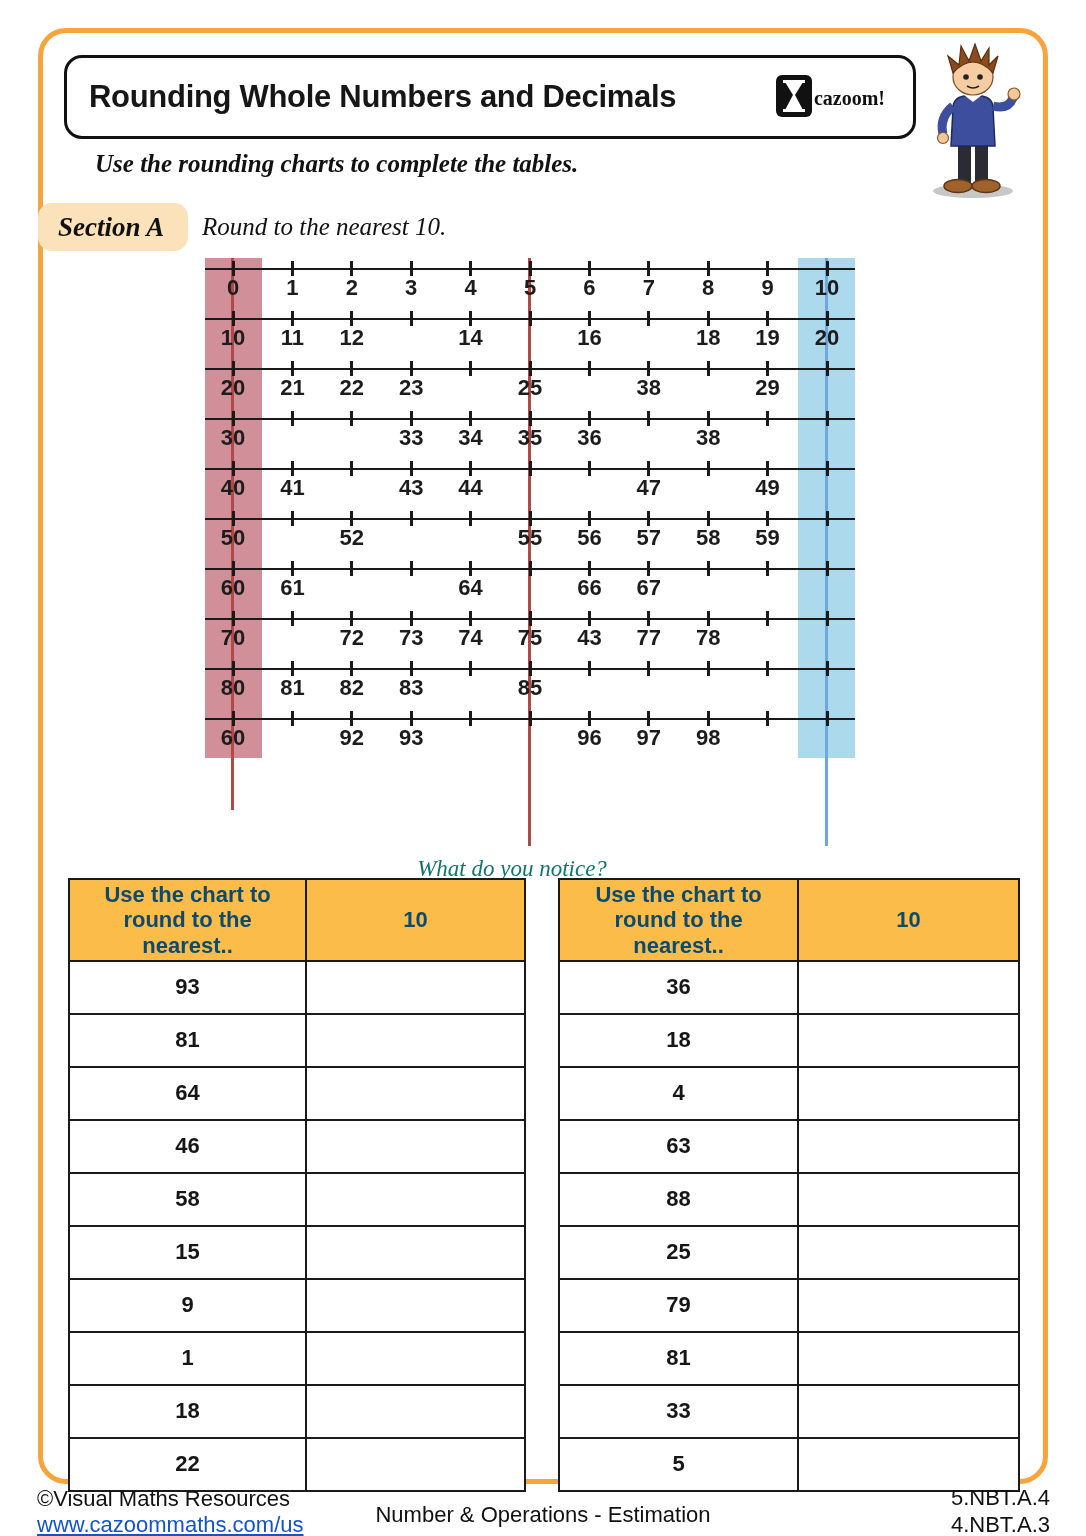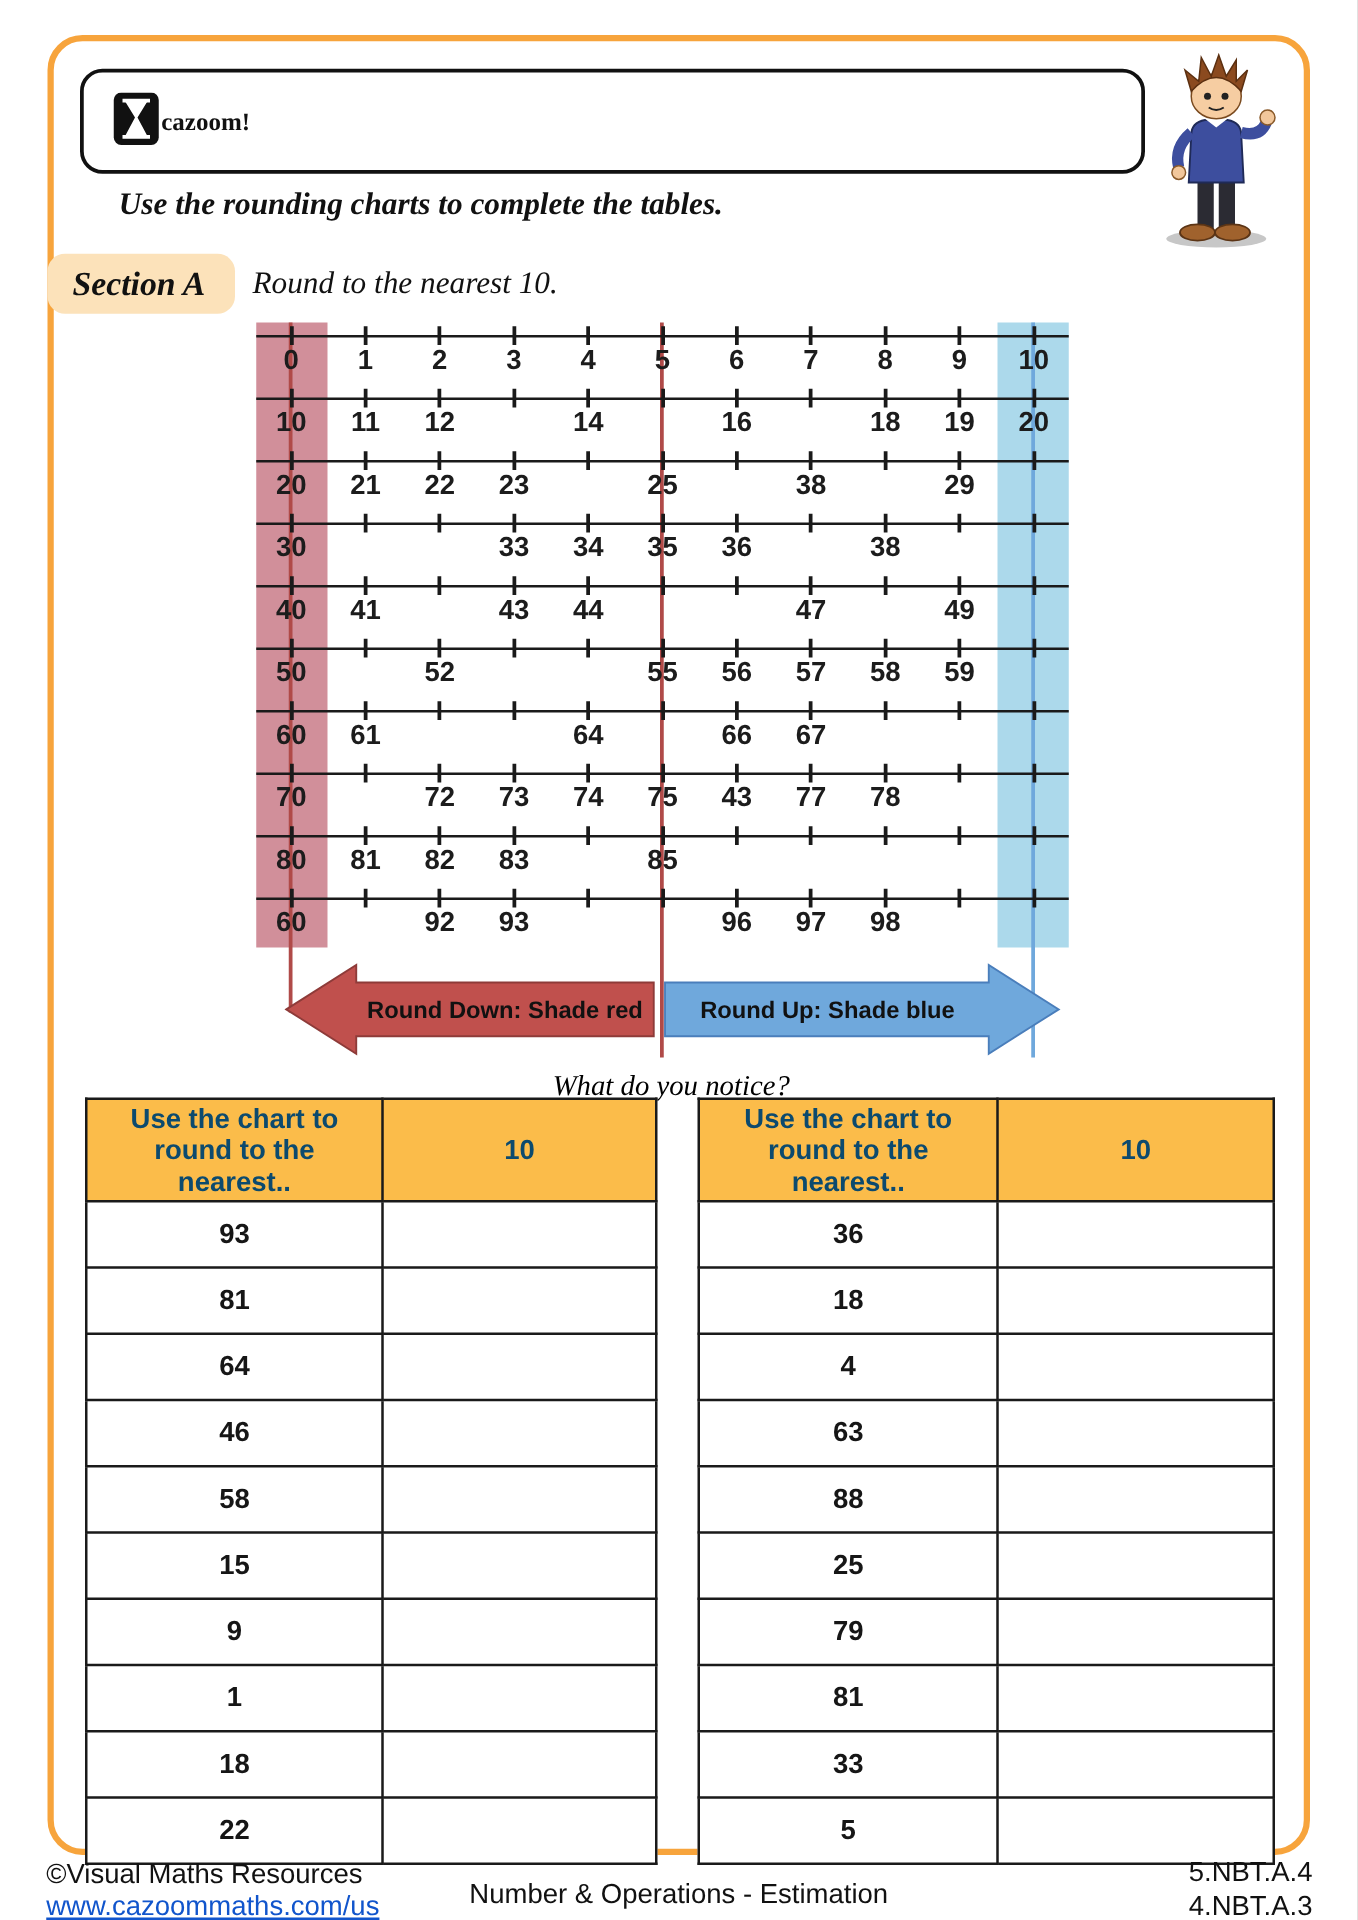--- a/index.html
+++ b/index.html
@@ -35,41 +35,42 @@
   .vline-right{left:620px;height:588px;background:var(--blue-line);}
   .chart-row{position:relative;height:50px;}
   .row-line{position:absolute;top:10px;left:0;width:100%;border-top:2px solid #1a1a1a;}
   .tick{position:absolute;top:3px;width:3px;height:15px;background:#1a1a1a;}
   .cell-num{position:absolute;top:17px;width:56px;text-align:center;font-weight:bold;font-size:22px;color:#1c1c1c;}
   .arrows{position:absolute;left:205px;top:768px;width:650px;height:79px;}
   .arrow-svg{position:absolute;top:0;}
   .arrow-red-shape{fill:var(--arrow-red);stroke:#8E3B39;stroke-width:1.5;}
   .arrow-blue-shape{fill:var(--arrow-blue);stroke:#4A7EBB;stroke-width:1.5;}
   .arrow-label{font-family:"Liberation Sans",sans-serif;font-weight:bold;font-size:19px;fill:#111;}
-  .notice{position:absolute;left:212px;top:856px;width:650px;text-align:center;font-family:"Liberation Serif",serif;font-style:italic;font-size:23px;color:#000000;}
+  .notice{position:absolute;left:187px;top:856px;width:650px;text-align:center;font-family:"Liberation Serif",serif;font-style:italic;font-size:23px;color:#0f766e;}
   .answer-table{position:absolute;border-collapse:collapse;background:#fff;}
   .table-left{left:68px;top:878px;width:458px;}
   .table-right{left:558px;top:878px;width:462px;}
   .answer-table th,.answer-table td{border:2px solid #1a1a1a;}
   .answer-table th{height:54px;background:var(--header-orange);font-weight:bold;font-size:22px;color:#0c4a6e;line-height:1.15;padding:2px 8px;text-align:center;}
   .th-q{width:52%;}
   .th-t{width:48%;}
   .answer-table td{height:53px;font-weight:bold;font-size:22px;color:#161616;text-align:center;}
   .footer-left{position:absolute;left:37px;top:1486px;font-size:22px;color:#111;line-height:26px;}
   .footer-left a{color:#1155CC;text-decoration:underline;}
   .footer-center{position:absolute;left:0;right:0;top:1502px;text-align:center;font-size:22px;color:#111;}
   .footer-right{position:absolute;right:36px;top:1484px;text-align:right;font-size:22px;color:#111;line-height:27px;}
 </style>
 </head>
 <body>
 
 <div class="page">
   <div class="frame"></div>
 
   <div class="title-box">
+    <h1>Rounding Whole Numbers and Decimals</h1>
     <div class="logo">
       <span>
         <svg width="40" height="42" viewBox="0 0 40 42">
           <rect x="2" y="0" width="36" height="42" rx="6" fill="#111"></rect>
           <path d="M11 7 L29 7 L21 20 L29 35 L11 35 L19 20 Z" fill="#fff"></path>
           <rect x="9" y="5" width="22" height="3" fill="#fff"></rect>
           <rect x="9" y="34" width="22" height="3" fill="#fff"></rect>
         </svg>
       </span>
       <span class="logo-text">cazoom!</span>
@@ -355,30 +356,20 @@
           <div class="tick" style="left: 501.7px;"></div>
           <div class="cell-num" style="left: 475.2px;">98</div>
           <div class="tick" style="left: 561.1px;"></div>
           <div class="cell-num" style="left: 534.6px;"></div>
           <div class="tick" style="left: 620.5px;"></div>
           <div class="cell-num" style="left: 594px;"></div>
         </div>
       </div>
   </div>
 
-  <div class="arrows">
-    <svg class="arrow-svg" style="left:22px" width="298" height="79" viewBox="0 0 298 79">
-      <polygon class="arrow-red-shape" points="2,39.5 58,4 58,18 296,18 296,61 58,61 58,75"></polygon>
-      <text class="arrow-label" x="177" y="46" text-anchor="middle">Round Down: Shade red</text>
-    </svg>
-    <svg class="arrow-svg" style="left:325px" width="319" height="79" viewBox="0 0 319 79">
-      <polygon class="arrow-blue-shape" points="2,18 261,18 261,4 317,39.5 261,75 261,61 2,61"></polygon>
-      <text class="arrow-label" x="132" y="46" text-anchor="middle">Round Up: Shade blue</text>
-    </svg>
-  </div>
 
   <p class="notice">What do you notice?</p>
 
   <table class="answer-table table-left">
     <thead>
       <tr>
         <th class="th-q">Use the chart to round to the nearest..</th>
         <th class="th-t">10</th>
       </tr>
     </thead>

